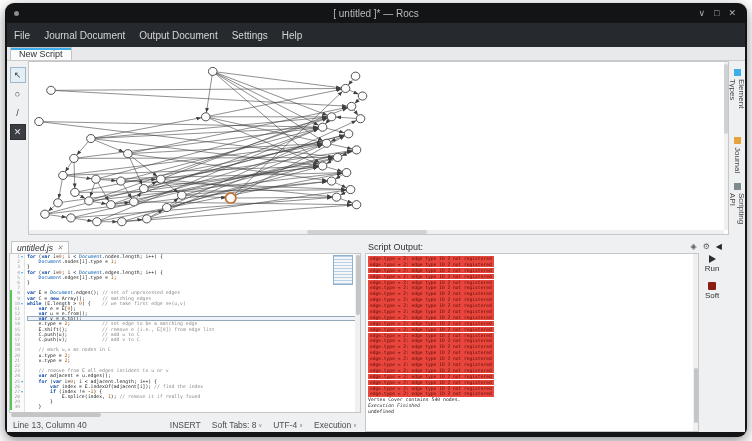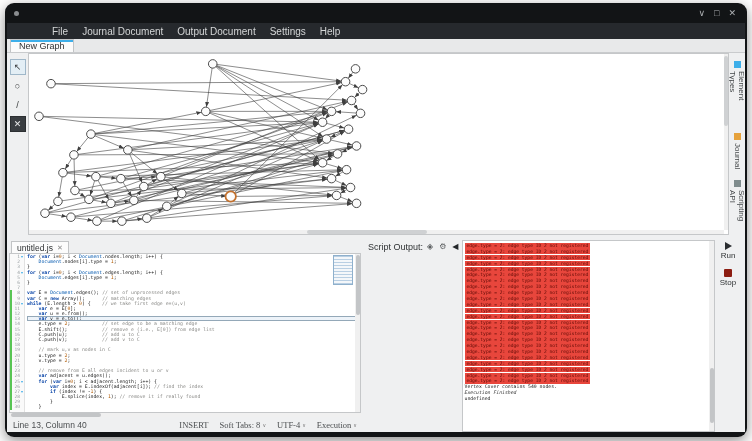--- a/index.html
+++ b/index.html
@@ -8,21 +8,21 @@
 
   .window{position:absolute;left:5px;top:3px;width:742px;height:434px;background:#121416;border-radius:9px;
     box-shadow:0 4px 14px rgba(0,0,0,.45);display:flex;flex-direction:column;padding:0 2px 5px;}
 
   .titlebar{height:20px;display:flex;align-items:center;position:relative;color:#b9bcbf;font-size:10px;flex:0 0 auto;}
   .appdot{width:5px;height:5px;border-radius:50%;background:#8a8d90;margin-left:7px;}
   .title{position:absolute;left:0;right:0;text-align:center;pointer-events:none;}
   .wbtns{margin-left:auto;display:flex;gap:9px;padding-right:9px;font-size:9px;color:#aeb1b4;z-index:1;}
   .wbtns span{cursor:default;}
 
-  .menubar{height:16px;background:#26292d;display:flex;align-items:center;color:#d4d6d7;font-size:10px;flex:0 0 auto;padding-left:38px;}
+  .menubar{height:24px;background:#26292d;display:flex;align-items:center;color:#d4d6d7;font-size:10px;flex:0 0 auto;}
   .menubar .mi{padding:0 7px;}
 
   .app{flex:1;background:#eff0f1;display:flex;flex-direction:column;overflow:hidden;min-height:0;}
 
   .gtabbar{height:14px;background:#e8e9ea;border-bottom:1px solid #c9cbcd;display:flex;align-items:flex-end;padding-left:3px;flex:0 0 auto;}
   .gtab{background:#fbfbfb;border:1px solid #c2c4c6;border-bottom:none;font-size:9px;color:#2f3234;padding:0 8px;height:13px;line-height:12px;box-shadow:inset 0 2px 0 #3daee9;}
 
   .main{flex:1;display:flex;min-height:0;}
   .tools{width:21px;display:flex;flex-direction:column;align-items:center;gap:3px;padding-top:6px;flex:0 0 auto;}
   .tool{width:16px;height:16px;font-size:9px;line-height:14px;text-align:center;border:1px solid transparent;background:transparent;color:#3a3d3f;padding:0;font-family:"Liberation Sans",sans-serif;}
@@ -41,21 +41,21 @@
   .dticon{width:7px;height:7px;display:inline-block;flex:0 0 auto;}
   .dticon.et{background:#3daee9;}
   .dticon.jo{background:#e6a23c;}
   .dticon.api{background:#7f8c8d;}
 
   .hsplit{height:5px;flex:0 0 auto;}
 
   .bottom{height:192px;display:flex;flex:0 0 auto;min-width:0;}
   .editor-panel{width:354px;display:flex;flex-direction:column;flex:0 0 auto;padding-left:2px;min-height:0;}
   .etabbar{height:13px;display:flex;align-items:flex-end;padding-left:2px;flex:0 0 auto;}
-  .etab{background:#fcfcfc;border:1px solid #c2c4c6;border-bottom:none;height:12px;font-size:8.5px;padding:0 5px;display:flex;gap:4px;align-items:center;color:#2f3234;}
+  .etab{background:#fcfcfc;border:1px solid #c2c4c6;border-bottom:none;height:12px;font-size:8.5px;padding:0 5px;display:flex;gap:4px;align-items:center;color:#2f3234;font-style:italic;}
   .etab .close{font-size:7px;color:#888;}
 
   .editor{flex:1;background:#fff;border:1px solid #c5c7c9;display:flex;position:relative;min-height:0;overflow:hidden;}
   .gutter{width:15px;background:#fafafa;border-right:1px solid #e2e2e2;flex:0 0 auto;}
   .gl{height:5.2px;display:flex;align-items:center;}
   .gl .bar{width:2px;height:100%;flex:0 0 auto;}
   .gl.mod .bar{background:#58c554;}
   .gn{flex:1;text-align:right;font:4.5px/5.2px "DejaVu Sans Mono",monospace;color:#9aa0a3;}
   .gf{width:4px;font-size:4px;color:#3daee9;line-height:5.2px;text-align:center;}
   .code{flex:1;padding-left:2px;font:4.8px/5.2px "DejaVu Sans Mono",monospace;color:#1b1b1b;overflow:hidden;min-width:0;}
@@ -66,26 +66,26 @@
   .num{color:#b25a00;}
   .com{color:#8a8a87;}
   .minimap{position:absolute;top:1px;right:7px;width:20px;height:30px;border:1px solid #8fb0cc;
     background:repeating-linear-gradient(to bottom,#b9cfe3 0 1px,#f4f7fa 1px 3px);}
   .escroll{position:absolute;top:0;right:0;bottom:0;width:5px;background:#f0f0f0;}
   .escroll .thumb{position:absolute;top:1px;left:0.5px;width:4px;height:60px;background:#c3c5c7;border-radius:2px;}
   .ehscroll{height:4px;background:#f0f0f0;position:relative;flex:0 0 auto;}
   .ehscroll .thumb{position:absolute;left:2px;top:0;height:4px;width:90px;background:#c3c5c7;border-radius:2px;}
 
   .statusbar{height:15px;display:flex;align-items:center;font-size:8.5px;color:#4a4d4f;padding:0 4px;flex:0 0 auto;}
-  .sb-right{margin-left:auto;display:flex;gap:11px;align-items:center;font-family:Liberation Serif, serif;}
+  .sb-right{margin-left:auto;display:flex;gap:11px;align-items:center;}
   .sbi{display:flex;align-items:center;gap:2px;}
   .sb-caret{font-size:5px;color:#777;}
 
   .vsplit{width:4px;flex:0 0 auto;}
-  .output-panel{flex:1;display:flex;flex-direction:row;min-width:0;padding-right:4px;min-height:0;}
+  .output-panel{flex:1;display:flex;flex-direction:column;min-width:0;padding-right:20px;min-height:0;}
   .ohead{height:13px;display:flex;align-items:center;font-size:9px;color:#2f3234;padding:0 3px;gap:4px;flex:0 0 auto;}
   .ohicons{margin-left:auto;display:flex;gap:6px;font-size:8px;color:#5a5d5f;align-items:center;}
   .ohic.dark{color:#24272a;}
   .obody{flex:1;display:flex;min-height:0;}
   .obox{flex:1;background:#fff;border:1px solid #c5c7c9;overflow:hidden;position:relative;padding:2px 0 0 2px;min-width:0;}
   .err{width:max-content;font:4.6px/5.5px "DejaVu Sans Mono",monospace;padding:0 2px;margin-bottom:0.4px;}
   .ofoot{font:4.8px/6px "DejaVu Sans Mono",monospace;color:#1b1b1b;}
   .ofoot.it{font-style:italic;color:#333;}
   .oscroll{position:absolute;top:0;right:0;bottom:0;width:5px;background:#f0f0f0;}
   .oscroll .thumb{position:absolute;bottom:8px;left:0.5px;width:4px;height:55px;background:#c3c5c7;border-radius:2px;}
@@ -95,39 +95,40 @@
   .play-icon{width:0;height:0;border-left:7px solid #2a2d30;border-top:4.5px solid transparent;border-bottom:4.5px solid transparent;}
   .stop-icon{width:8px;height:8px;background:#8c1d12;border-radius:1px;}
 </style>
 </head>
 <body>
 
 <div class="window">
 
   <div class="titlebar">
     <span class="appdot"></span>
+    <span class="title">[ untitled ]* — Rocs</span>
     <span class="wbtns">
       <span>∨</span>
       <span>□</span>
       <span>✕</span>
     </span>
   </div>
 
   <div class="menubar">
     <span class="mi">File</span>
     <span class="mi">Journal Document</span>
     <span class="mi">Output Document</span>
     <span class="mi">Settings</span>
     <span class="mi">Help</span>
   </div>
 
   <div class="app">
 
     <div class="gtabbar">
-      <div class="gtab">New Graph</div>
+      <div class="gtab">New Script</div>
     </div>
 
     <div class="main">
       <div class="tools">
         <button class="tool sel">↖</button>
         <button class="tool">○</button>
         <button class="tool">/</button>
         <button class="tool dark">✕</button>
       </div>
 
@@ -575,21 +576,21 @@
                 <div class="thumb"></div>
               </div>
           </div>
           <div class="runcol">
             <div class="runbtn">
               <span class="play-icon"></span>
               <span>Run</span>
             </div>
             <div class="runbtn">
               <span class="stop-icon"></span>
-              <span>Stop</span>
+              <span>Soft</span>
             </div>
           </div>
         </div>
       </div>
     </div>
 
   </div>
 </div>
 
 </body></html>

